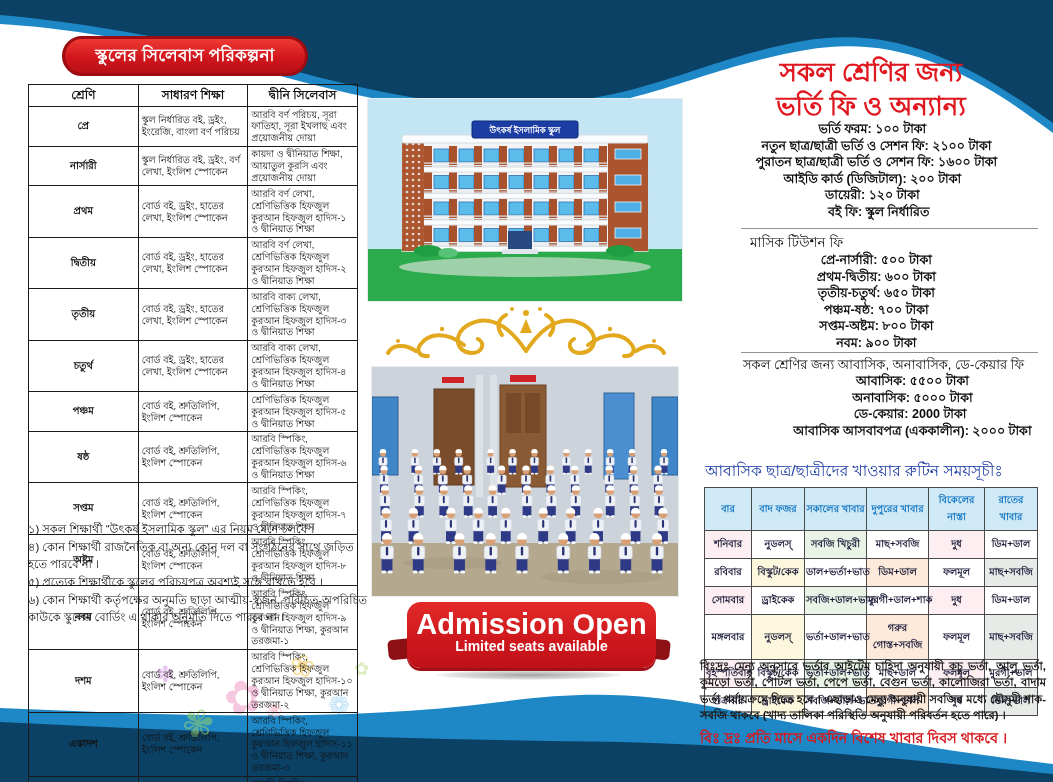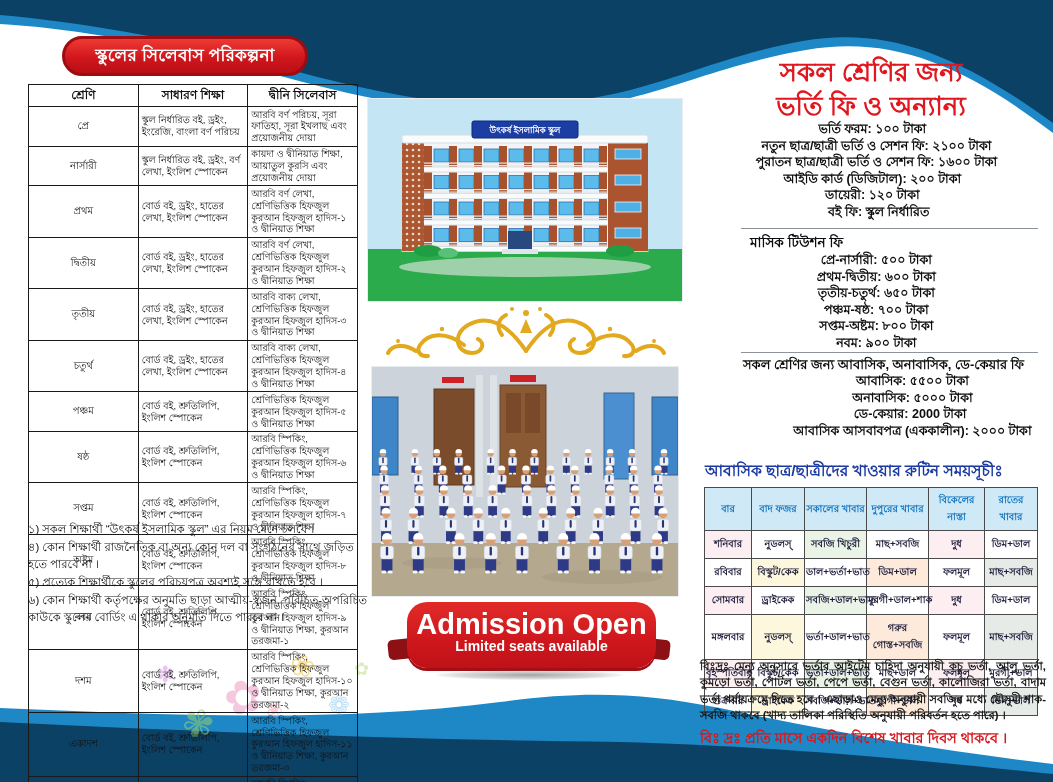--- a/index.html
+++ b/index.html
@@ -10,57 +10,57 @@
   .bottom-wave{position:absolute;left:0;bottom:0;width:1053px;height:104px;}
 
   
   .pill{position:absolute;left:62px;top:36px;width:246px;height:40px;border-radius:22px;
         background:linear-gradient(180deg,#ee3a33 0%,#d1161d 55%,#b90f16 100%);
         border:3px solid #9d0c12;display:flex;align-items:center;justify-content:center;box-sizing:border-box;}
   .pill span{color:#fff;font-size:17px;font-weight:800;letter-spacing:.2px;}
   table.syl{position:absolute;left:28px;top:84px;width:330px;border-collapse:collapse;table-layout:fixed;}
   table.syl th,table.syl td{border:1px solid #1a1a1a;font-size:9.5px;line-height:1.25;padding:1.5px 3px;vertical-align:middle;}
   table.syl th{font-size:12px;font-weight:700;text-align:center;padding:3px 0;}
-  table.syl td.c-class{text-align:center;font-size:10px;}
+  table.syl td.c-class{text-align:center;font-size:10px;font-weight:bold;}
   .conduct{position:absolute;left:28px;top:521px;width:342px;}
   .conduct h3{margin:0 0 5px 0;color:#c4188c;font-size:16px;font-weight:800;}
   .conduct .rule{font-size:11.4px;line-height:1.55;font-weight:500;color:#111;}
 
   
   .building{position:absolute;left:368px;top:99px;width:314px;height:202px;box-shadow:0 0 0 1px #e8edf1;}
   .ornament{position:absolute;left:376px;top:300px;width:300px;height:66px;}
   .photo{position:absolute;left:372px;top:367px;width:306px;height:229px;box-shadow:0 0 0 1px #e8edf1;}
   .banner-wrap{position:absolute;left:396px;top:602px;width:266px;height:78px;}
   .banner-wrap .tail{position:absolute;top:36px;width:48px;height:20px;background:#8d1015;border-radius:5px;}
   .banner-wrap .tail.l{left:-8px;transform:rotate(-6deg);}
   .banner-wrap .tail.r{right:-8px;transform:rotate(6deg);}
-  .banner-face{position:absolute;left:11px;top:0;right:6px;height:66px;border-radius:20px;
+  .banner-face{position:absolute;left:11px;top:0;right:6px;height:66px;border-radius:14px;
         background:linear-gradient(180deg,#e22b28 0%,#ce171d 60%,#bf1118 100%);
         box-shadow:0 3px 0 #a11016;text-align:center;}
   .banner-face .l1{color:#fff;font-size:29px;font-weight:800;line-height:1.05;margin-top:7px;}
   .banner-face .l2{color:#fff;font-size:14px;font-weight:700;line-height:1.1;}
   .banner-shadow{position:absolute;left:40px;right:40px;bottom:0;height:10px;border-radius:50%;
         background:radial-gradient(ellipse at center,rgba(90,90,90,.55) 0%,rgba(120,120,120,.25) 55%,rgba(255,255,255,0) 75%);}
 
   
   .rtitle{position:absolute;left:704px;top:55px;width:334px;text-align:center;color:#e0171e;
           font-size:26px;font-weight:800;line-height:34px;}
   .fees{position:absolute;width:296px;}
   .fee-row{display:flex;justify-content:center;font-size:12.6px;font-weight:700;line-height:16.6px;color:#0d0d0d;}
   .fee-row .lbl{white-space:nowrap;}
   .fee-row .val{min-width:102px;white-space:nowrap;text-align:left;}
   #admission-fees{left:746px;top:121px;}
   #tuition-fees{left:750px;top:252px;}
   #boarding-fees{left:746px;top:373px;margin-left:36px;}
   .divider{position:absolute;left:741px;width:297px;border-top:1.6px solid #8d949b;height:0;}
   .d1{top:228px;} .d2{top:352px;}
-  .sec-h{position:absolute;font-size:13.6px;font-weight:700;color:#0d0d0d;white-space:nowrap;}
+  .sec-h{position:absolute;font-size:13.6px;font-weight:400;color:#0d0d0d;white-space:nowrap;}
   .tuition-h{left:750px;top:232px;}
   .boarding-h{left:743px;top:355px;font-size:13px;}
-  .meal-title{position:absolute;left:705px;top:459px;width:334px;color:#1b3aa2;font-size:15.5px;font-weight:700;}
+  .meal-title{position:absolute;left:705px;top:459px;width:334px;color:#1b3aa2;font-size:15.5px;font-weight:400;}
   table.meal{position:absolute;left:704px;top:487px;width:333px;border-collapse:collapse;table-layout:fixed;}
   table.meal th,table.meal td{border:1px solid #4a4a4a;font-size:9.8px;font-weight:700;text-align:center;padding:5px 1px;color:#1c1c3a;}
   table.meal th{background:#cfe9f7;color:#1778c2;padding:4px 1px;}
   table.meal tbody tr:nth-child(odd) td:nth-child(1){background:#fdeef1;}
   table.meal tbody tr:nth-child(odd) td:nth-child(3){background:#e9f3e6;}
   table.meal tbody tr:nth-child(odd) td:nth-child(5){background:#fdeef1;}
   table.meal tbody tr:nth-child(even) td:nth-child(2){background:#fcf7dd;}
   table.meal tbody tr:nth-child(even) td:nth-child(4){background:#fdeada;}
   table.meal tbody tr:nth-child(even) td:nth-child(6){background:#e7ebe7;}
   .note{position:absolute;left:700px;top:658px;width:346px;font-size:11.3px;line-height:1.45;font-weight:600;text-align:justify;color:#141414;}

